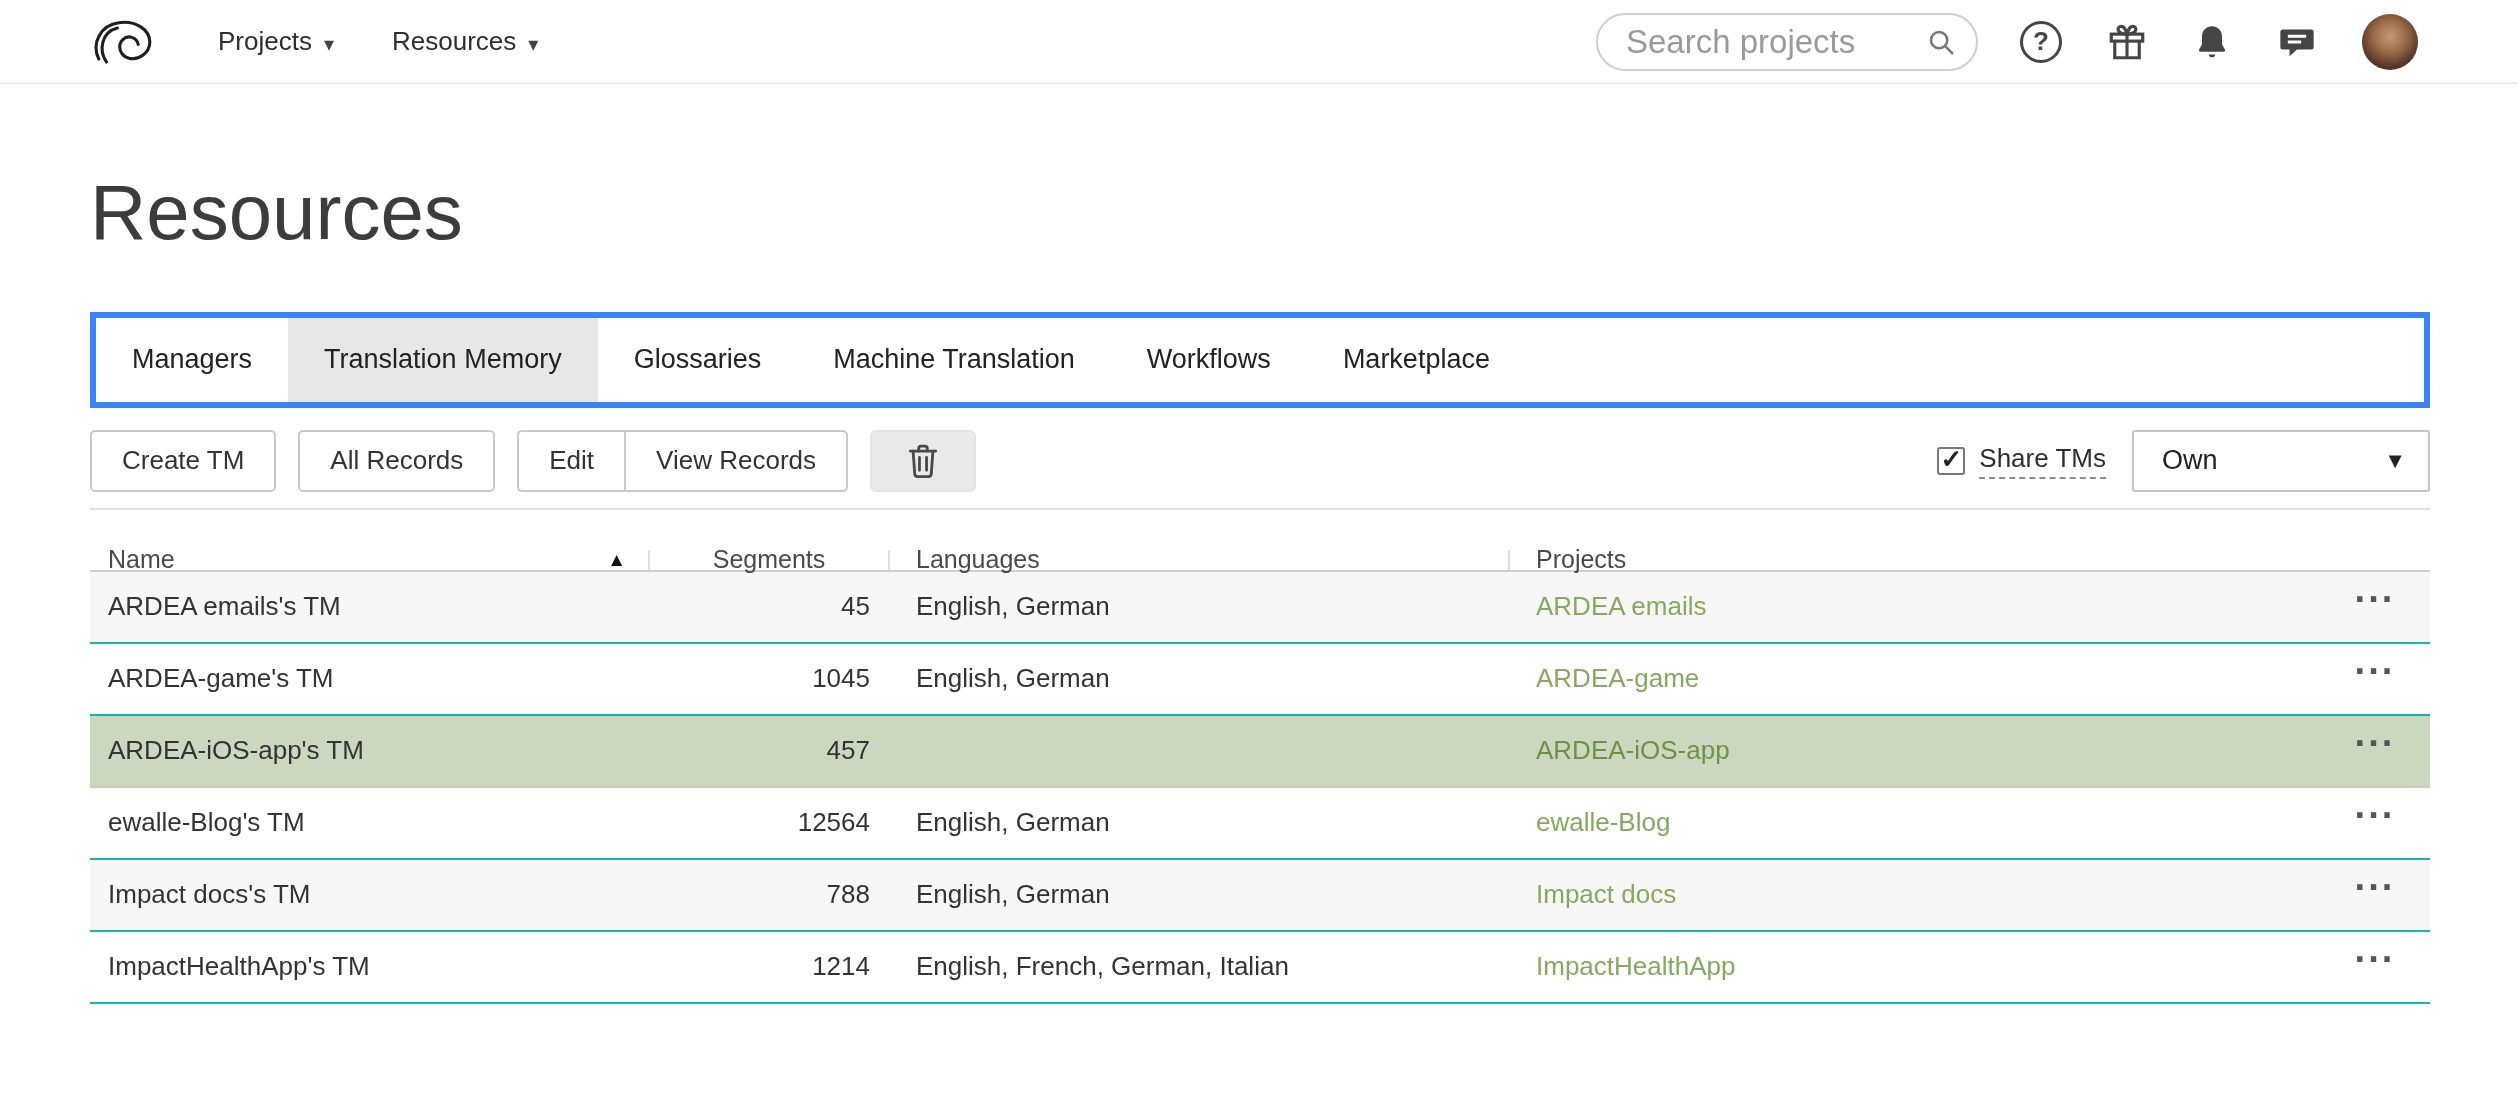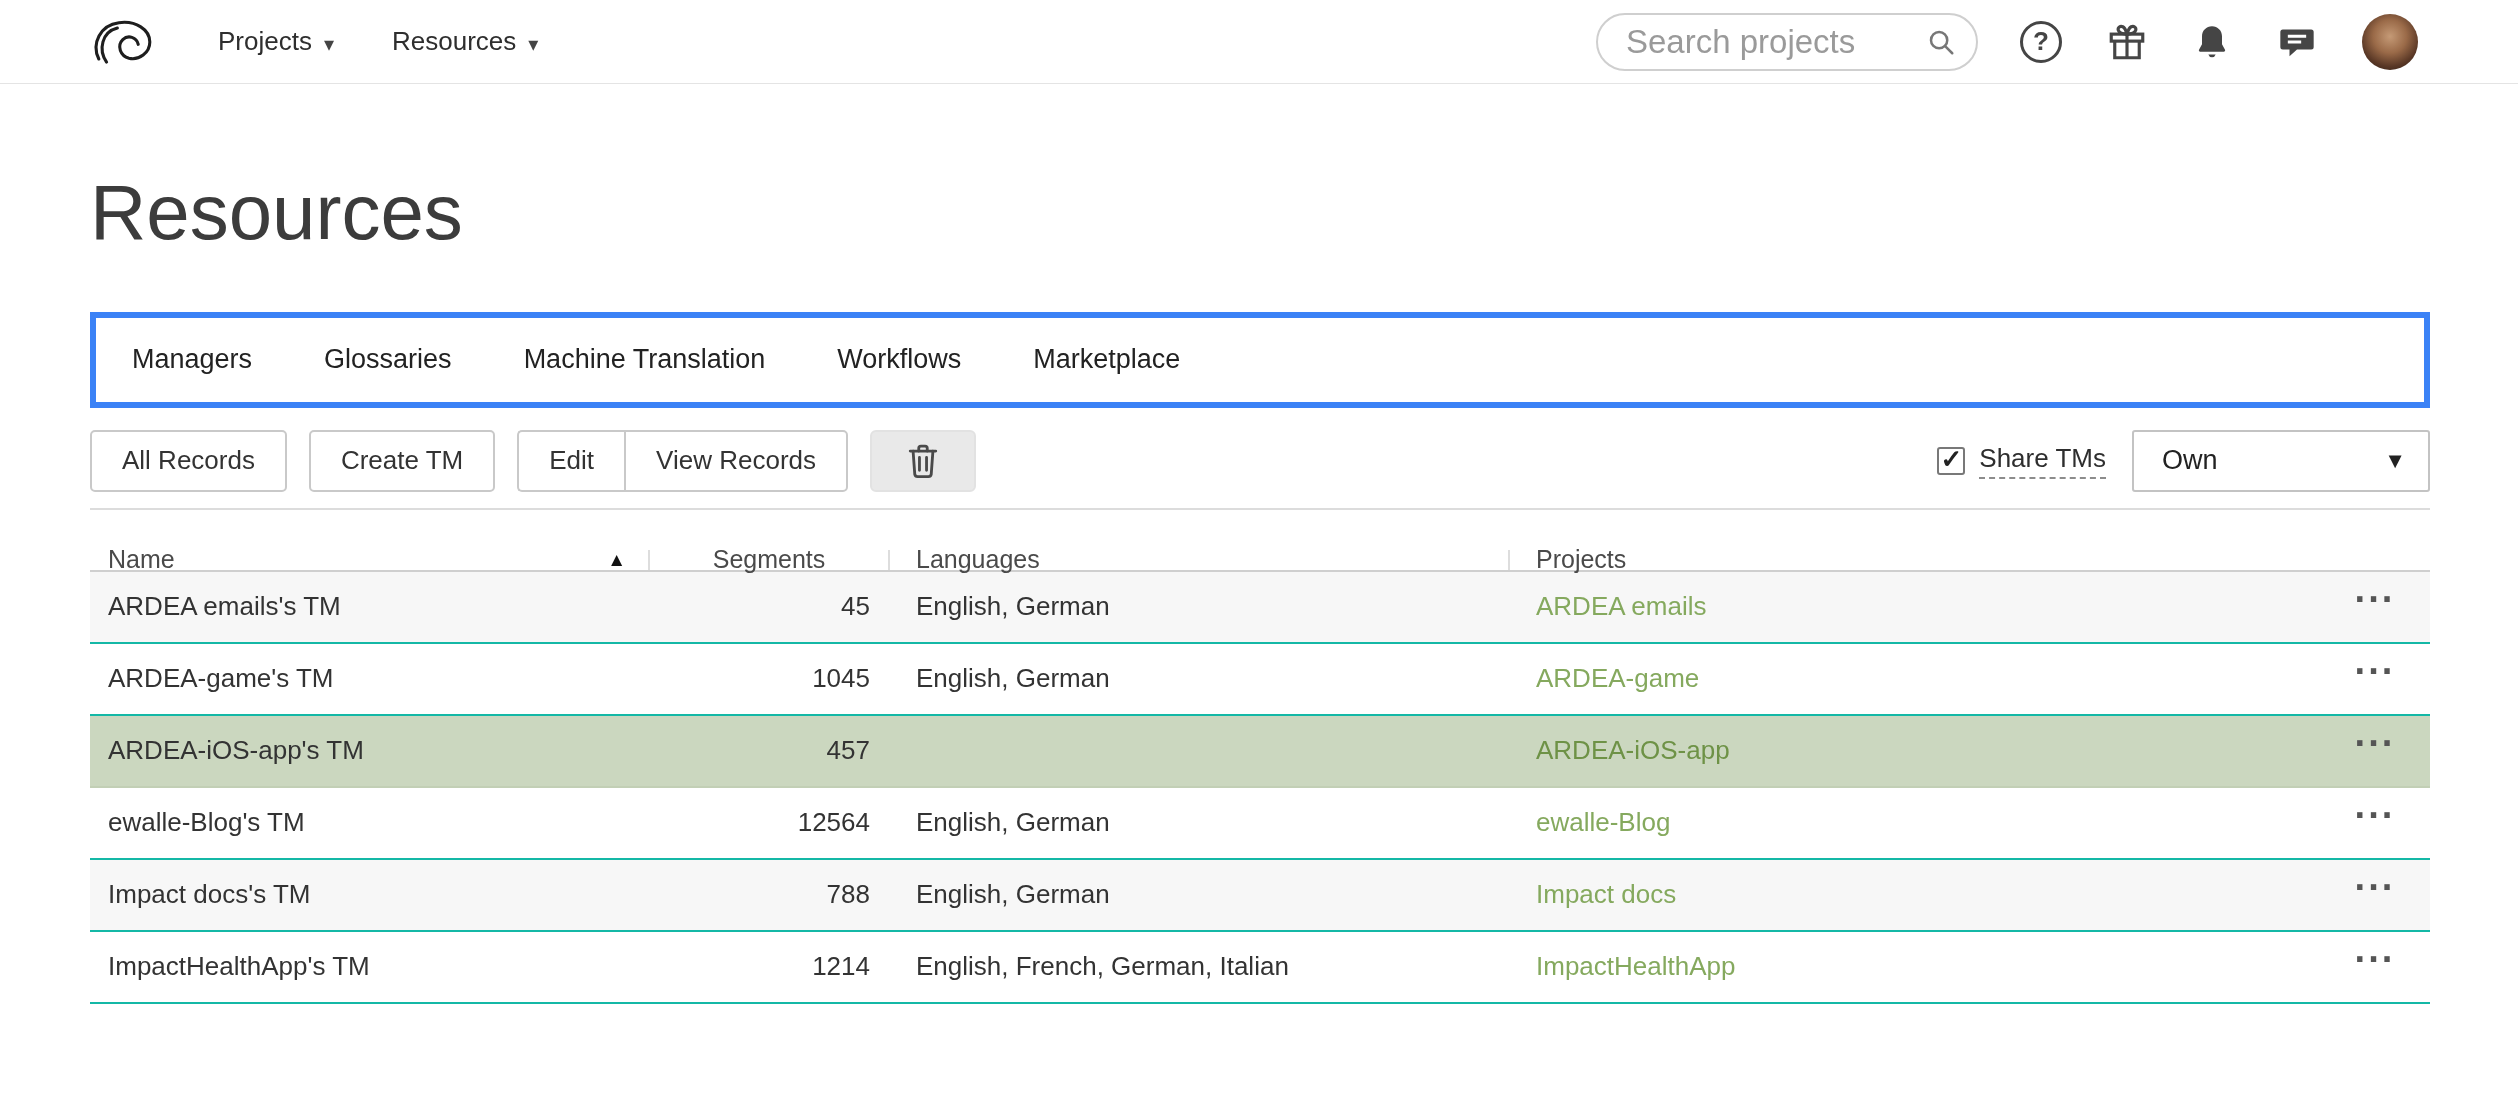--- a/index.html
+++ b/index.html
@@ -206,29 +206,30 @@
     <span class="avatar"></span>
   </div>
 </header>
 
 <main class="content">
 
   <h1 class="page-title">Resources</h1>
 
   <div class="tabs">
     <div class="tab">Managers</div>
+    <div class="tab active">Translation Memory</div>
     <div class="tab">Glossaries</div>
     <div class="tab">Machine Translation</div>
     <div class="tab">Workflows</div>
     <div class="tab">Marketplace</div>
   </div>
 
   <div class="toolbar">
+    <button class="btn">Create TM</button>
     <button class="btn">All Records</button>
-    <button class="btn">Create TM</button>
     <div class="btn-group">
       <button class="btn">Edit</button>
       <button class="btn">View Records</button>
     </div>
     <button class="trash-btn">
       <svg width="34" height="38" viewBox="0 0 24 26">
         <g fill="none" stroke="#4a4a4a" stroke-width="2" stroke-linecap="round">
           <path d="M3 6h18"></path>
           <path d="M9 6V4a1.5 1.5 0 0 1 1.5-1.5h3A1.5 1.5 0 0 1 15 4v2"></path>
           <path d="M5 6l1.2 16.5A2 2 0 0 0 8.2 24h7.6a2 2 0 0 0 2-1.5L19 6"></path>

